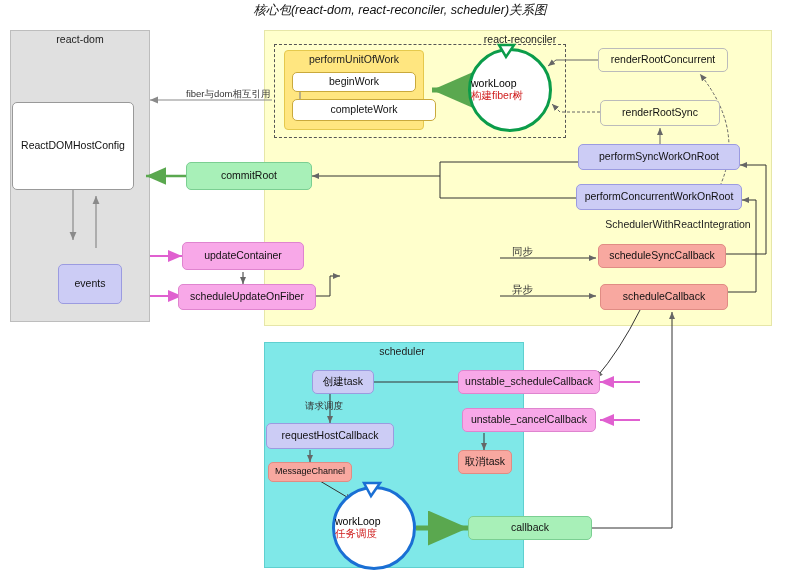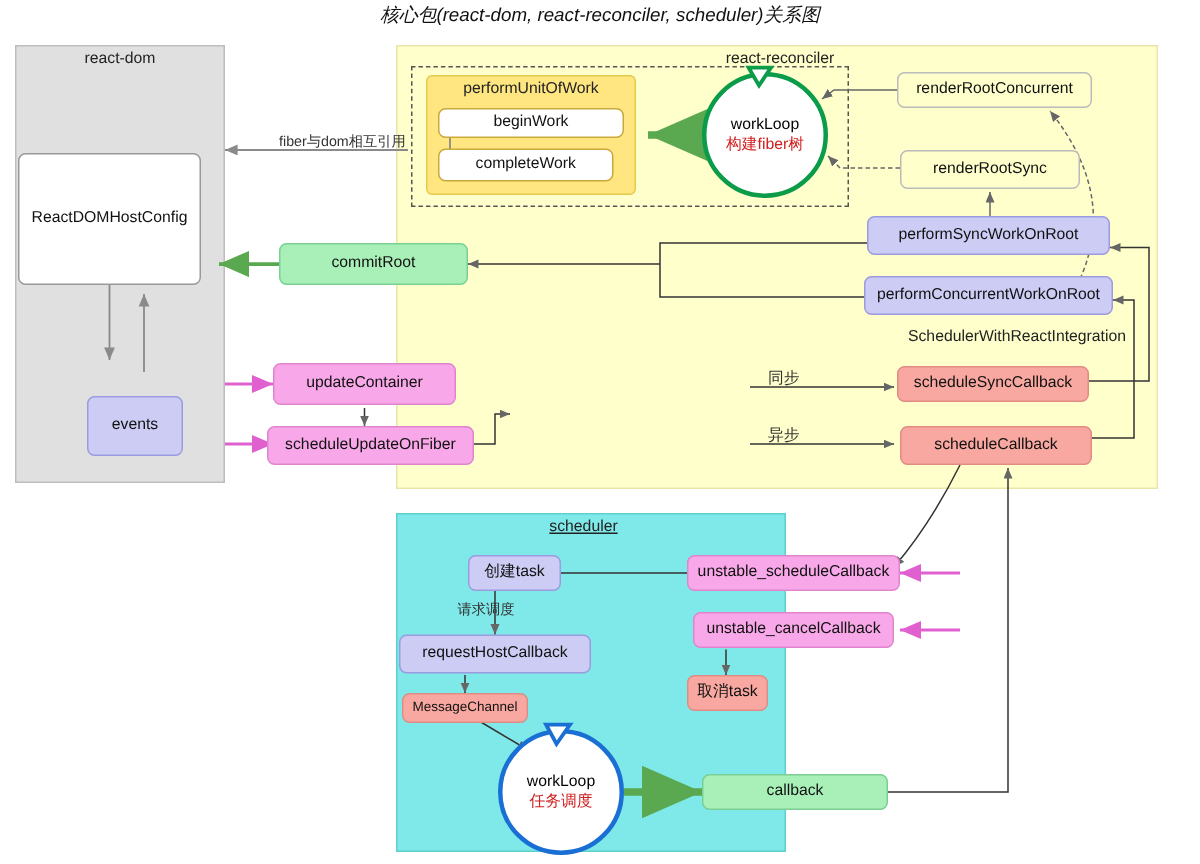--- a/index.html
+++ b/index.html
@@ -67,41 +67,41 @@
     height: 576px;
     pointer-events: none;
   }
   .red-text { color: #d02020; }
   .circle-node {
     position: absolute;
     border-radius: 50%;
     box-sizing: border-box;
     display: flex;
     flex-direction: column;
-    align-items: center;
+    align-items: flex-start;
     justify-content: center;
     font-size: 10.5px;
     background: #ffffff;
   }
 </style>
 </head>
 <body>
 
 <div id="stage">
 
   <div class="title">核心包(react-dom, react-reconciler, scheduler)关系图</div>
 
   <div class="region" style="left:10px; top:30px; width:140px; height:292px; background:#e0e0e0; border:1px solid #bdbdbd;"></div>
   <div class="region-label" style="left:10px; top:33px; width:140px;">react-dom</div>
 
   <div class="region" style="left:264px; top:30px; width:508px; height:296px; background:#ffffcc; border:1px solid #e6e6a8;"></div>
   <div class="region-label" style="left:440px; top:33px; width:160px;">react-reconciler</div>
 
   <div class="region" style="left:264px; top:342px; width:260px; height:226px; background:#7fe8e8; border:1px solid #5fd0d0;"></div>
-  <div class="region-label" style="left:259px; top:345px; width:260px;text-decoration:underline;">scheduler</div>
+  <div class="region-label" style="left:272px; top:345px; width:260px;">scheduler</div>
 
   <div class="region" style="left:274px; top:44px; width:292px; height:94px; border:1px dashed #555; background:transparent;"></div>
 
   <div class="region" style="left:284px; top:50px; width:140px; height:80px; background:#ffe680; border:1px solid #e5c94d; border-radius:4px;"></div>
   <div class="region-label" style="left:284px; top:53px; width:140px;">performUnitOfWork</div>
 
   <svg class="overlay">
     <defs>
       <marker id="ag" markerWidth="8" markerHeight="8" refX="7" refY="3" orient="auto">
         <path d="M0,0 L7,3 L0,6 z" fill="#666"></path>
@@ -172,21 +172,21 @@
 
     <path d="M416,528 L468,528" stroke="#5aa84f" stroke-width="5" fill="none" marker-end="url(#agr)"></path>
 
     <path d="M592,528 L672,528 L672,312" stroke="#333" stroke-width="1" fill="none" marker-end="url(#ag)"></path>
   </svg>
 
   <div class="node" style="left:12px; top:102px; width:122px; height:88px; background:#ffffff; border:1px solid #999;">ReactDOMHostConfig</div>
   <div class="node" style="left:58px; top:264px; width:64px; height:40px; background:#ccccf5; border:1px solid #9b9be0;">events</div>
 
   <div class="node" style="left:292px; top:72px; width:124px; height:20px; background:#ffffff; border:1px solid #c9a93c;">beginWork</div>
-  <div class="node" style="left:292px; top:99px; width:117px; height:22px; background:#ffffff; border:1px solid #c9a93c;">completeWork</div>
+  <div class="node" style="left:292px; top:99px; width:144px; height:22px; background:#ffffff; border:1px solid #c9a93c;">completeWork</div>
 
   <div class="circle-node" style="left:468px; top:48px; width:84px; height:84px; border:3px solid #0b9c4a;">
     <span>workLoop</span>
     <span class="red-text">构建fiber树</span>
   </div>
   <svg class="overlay">
     <path d="M499,45 L514,45 L506,57 z" fill="#ffffff" stroke="#0b9c4a" stroke-width="2.5"></path>
   </svg>
 
   <div class="node" style="left:598px; top:48px; width:130px; height:24px; background:#ffffcc; border:1px solid #bbb;">renderRootConcurrent</div>

